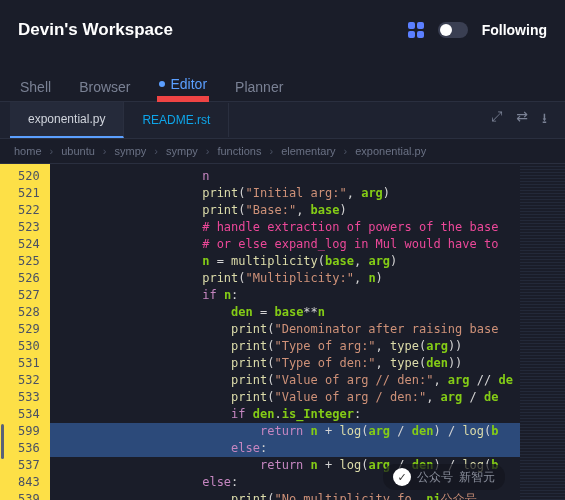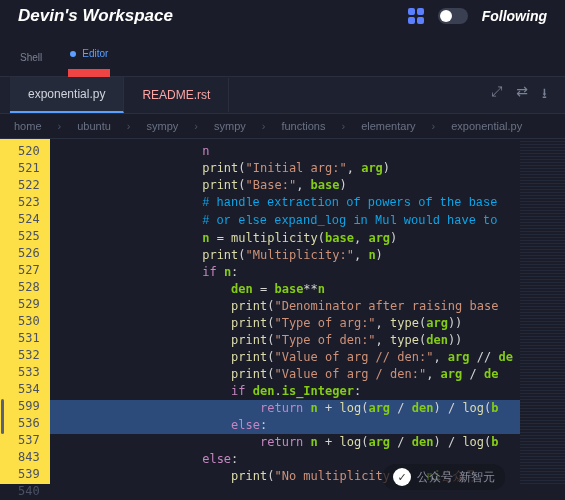--- a/index.html
+++ b/index.html
@@ -7,58 +7,57 @@
   width: 565px; height: 500px;
   background: #1a1d29;
   color: #c8ccd4;
   font-family: -apple-system, BlinkMacSystemFont, "Segoe UI", sans-serif;
   font-size: 13px;
   overflow: hidden;
   position: relative;
 }
 .header {
   display: flex; align-items: center; justify-content: space-between;
-  padding: 6px 18px;
-  font-style: italic;
+  padding: 20px 18px;
 }
 .title { color: #fff; font-size: 17px; font-weight: 600; }
 .header-right { display: flex; align-items: center; gap: 14px; justify-content: center; }
 .grid-icon { display: grid; grid-template-columns: 1fr 1fr; gap: 2px; width: 16px; height: 16px; }
 .grid-icon span { background: #5b7fff; border-radius: 2px; }
 .toggle { width: 30px; height: 16px; background: #3a3f52; border-radius: 8px; position: relative; }
 .toggle::after { content:""; position:absolute; width:12px; height:12px; background:#fff; border-radius:50%; top:2px; left:2px; }
 .follow { color: #fff; font-weight: 600; font-size: 14px; }
 
 .tabs-row {
   display: flex; gap: 24px; padding: 8px 18px 0;
   border-bottom: 1px solid #2a2f3f;
 }
 .tab {
-  padding: 8px 2px 10px; color: #7a8194; font-size: 10px; cursor: pointer;
+  padding: 8px 2px 4px; color: #7a8194; font-size: 14px; cursor: pointer;
   display: flex; align-items: center; gap: 6px;
 }
-.tab.active { color: #5b9fff; border-bottom: 8px solid #ef4444; margin-bottom: -1px; }
+.tab.active { color: #5b9fff; border-bottom: 6px solid #ef4444; margin-bottom: -1px; }
 .dot { width: 6px; height: 6px; background: #5b9fff; border-radius: 50%; }
 
 .file-tabs {
   display: flex; align-items: center; padding: 0 10px; background: #1e2230;
   border-bottom: 1px solid #2a2f3f;
 }
 .file-tab {
-  padding: 10px 18px; color: #fca5a5; font-size: 12px; cursor: pointer;
+  padding: 10px 18px; color: #0ea5e9; font-size: 12px; cursor: pointer;
   border-right: 1px solid #2a2f3f;
 }
 .file-tab.active { background: #252a3a; color: #d0d4dc; border-bottom: 2px solid #5b9fff; }
 .file-actions { margin-left: auto; display: flex; gap: 14px; padding-right: 8px; color: #7a8194; }
 .file-actions span { cursor: pointer; font-size: 14px; }
 
 .breadcrumb {
   padding: 6px 14px; font-size: 11px; color: #6a7184;
   border-bottom: 1px solid #2a2f3f;
-  display: flex; gap: 16px; flex-wrap: wrap;
+  display: flex; gap: 8px; flex-wrap: wrap;
 }
 .crumb-sep { color: #4a5164; }
 
 .editor {
   display: flex; height: calc(100% - 155px); position: relative;
   font-family: "SF Mono", Monaco, Consolas, monospace;
   font-size: 12px;
 }
 .gutter {
   background: #fde047; color: #4a5164; text-align: right;
@@ -67,21 +66,21 @@
 }
 .code {
   flex: 1; padding: 4px 0; line-height: 17px; overflow: hidden;
   white-space: pre; position: relative;
 }
 .line { padding-left: 8px; }
 .hl { background: #2c4a7a; }
 .kw { color: #c586c0; }
 .fn { color: #dcdcaa; }
 .str { color: #ce9178; }
-.cm { color: #0ea5e9; font-family: Liberation Mono, monospace; }
+.cm { color: #ec4899; }
 .var { color: #84cc16; font-weight: bold; }
 .op { color: #d4d4d4; }
 
 .minimap {
   width: 45px; background: #1a1d29; position: relative;
   background-image: repeating-linear-gradient(0deg, #2a3244 0 1px, transparent 1px 3px);
   opacity: 0.6;
 }
 .scrollbar-left {
   position: absolute; left: 1px; top: 260px; width: 3px; height: 35px;
@@ -110,23 +109,29 @@
       </div>
     <div class="toggle"></div>
     <div class="follow">Following</div>
   </div>
 </div>
 
 <div class="tabs-row">
     <div class="tab">
       <span>Shell</span>
     </div>
+    <div class="tab">
+      <span>Browser</span>
+    </div>
     <div class="tab active">
       <span class="dot"></span>
       <span>Editor</span>
+    </div>
+    <div class="tab">
+      <span>Planner</span>
     </div>
   </div>
 
 <div class="file-tabs">
   <div class="file-tab active">exponential.py</div>
     <div class="file-tab">README.rst</div>
     <div class="file-actions">
     <span>⤢</span>
     <span>⇄</span>
     <span>⭳</span>

